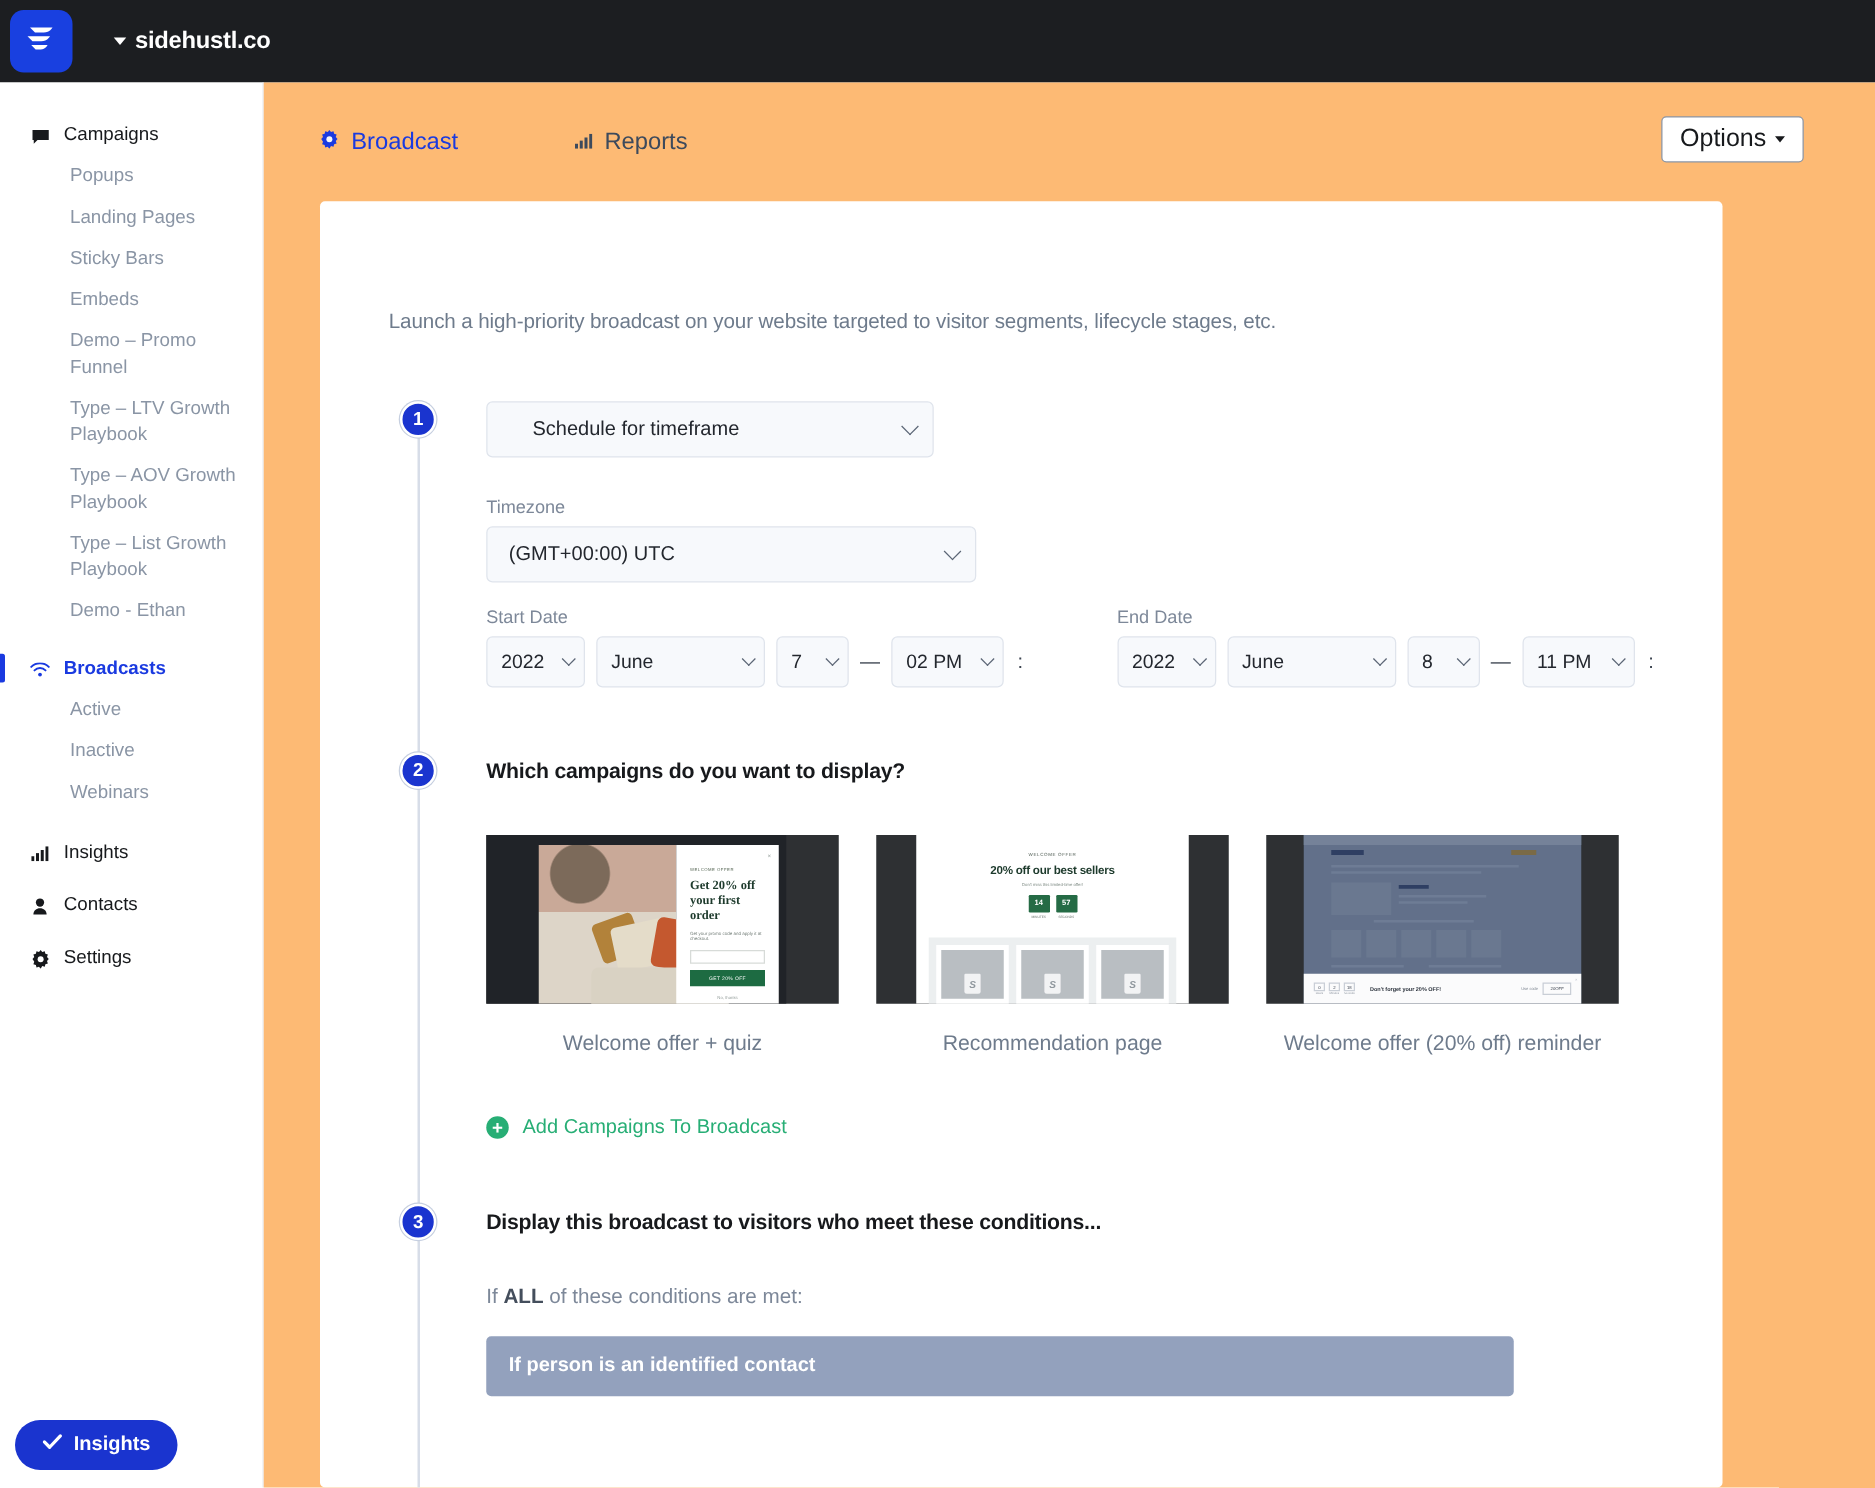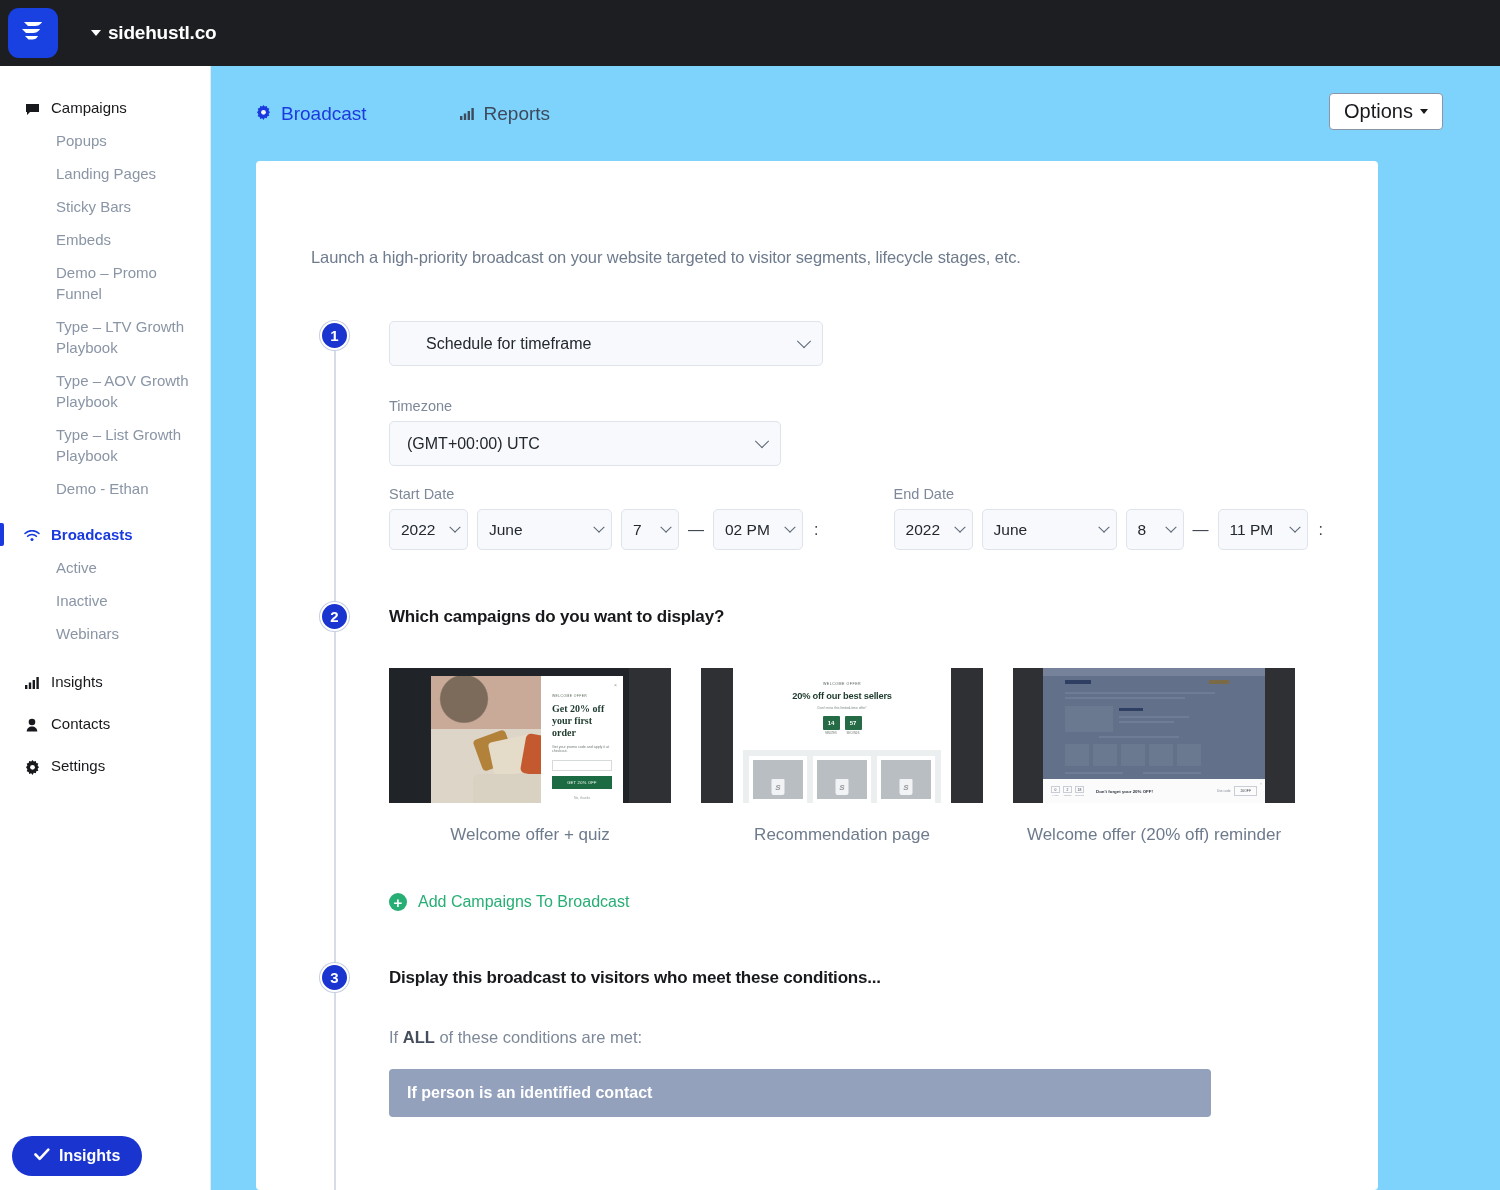--- a/index.html
+++ b/index.html
@@ -77,21 +77,21 @@
     display: flex; align-items: center; gap: 9px;
     font-size: 16px; font-weight: 700;
     font-family: "Liberation Sans", sans-serif;
     cursor: pointer;
   }
 
   
   .main {
     position: absolute; top: 66px; left: 211px;
     width: 1289px; height: 1124px;
-    background: #7dd3fc;
+    background: #fdba74;
     overflow: hidden;
   }
   .main-head {
     height: 95px; position: relative;
     display: flex; align-items: center;
     padding-left: 45px;
   }
   .tab {
     display: flex; align-items: center; gap: 10px;
     font-size: 19px; cursor: pointer;
@@ -167,21 +167,21 @@
     height: 45px; display: flex; align-items: center;
     padding: 0 13px 0 17px; justify-content: space-between;
     font-size: 16px; color: #23272e; cursor: pointer;
     font-family: "Liberation Sans", sans-serif;
   }
   .chev {
     width: 10px; height: 10px; flex: none;
     border-right: 1.6px solid #5b6575; border-bottom: 1.6px solid #5b6575;
     transform: rotate(45deg) translate(-2px,-2px);
   }
-  .sel-timeframe { width: 434px; margin-top: 31px; padding-left: 36px; }
+  .sel-timeframe { width: 358px; margin-top: 31px; padding-left: 36px; }
   .tz-block { margin-top: 32px; }
   .sel-tz { width: 392px; }
 
   .dates-row { display: flex; margin-top: 20px; gap: 37px; justify-content: space-between; }
   .date-group { }
   .date-fields { display: flex; align-items: center; gap: 0; }
   .mini {
     background: #f7f9fc; border: 1px solid #dfe4ec; border-radius: 5px;
     height: 41px; display: flex; align-items: center;
     padding: 0 8px 0 11px; gap: 6px; justify-content: space-between;

